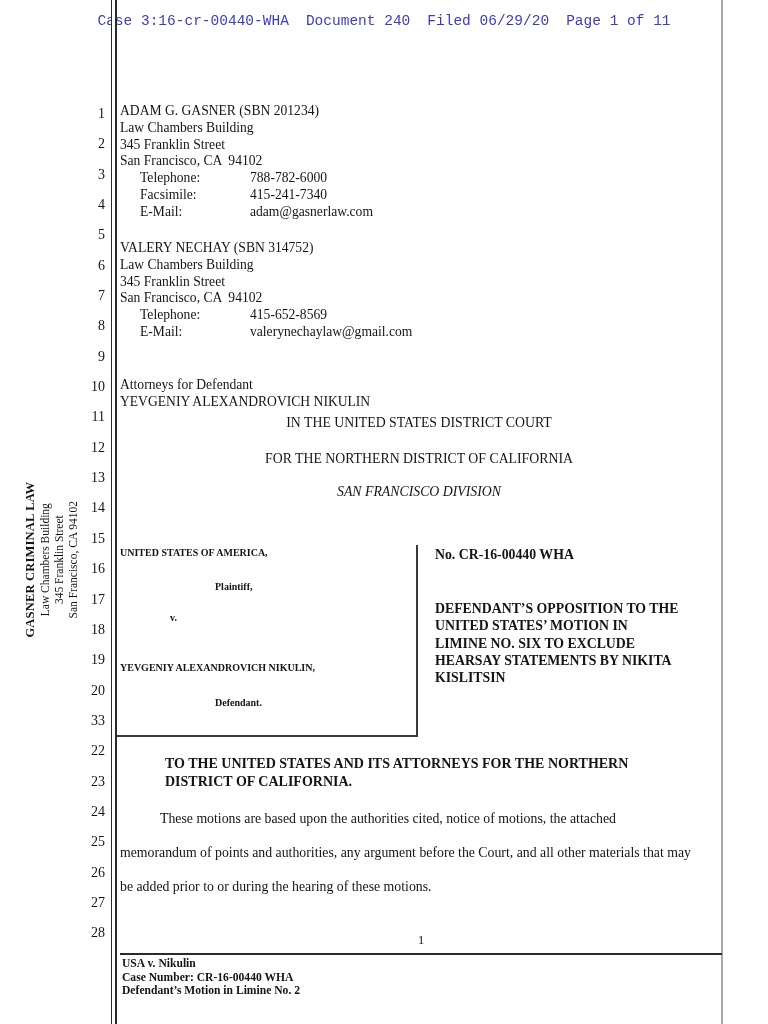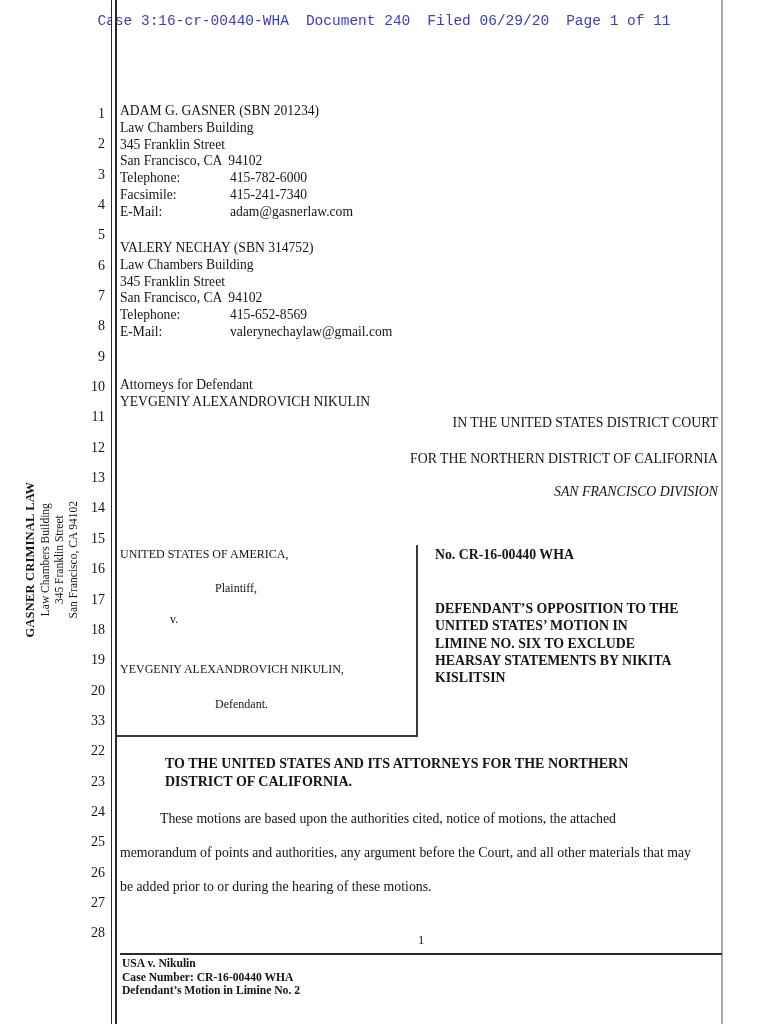--- a/index.html
+++ b/index.html
@@ -35,26 +35,26 @@
   .sidebar {
     position:absolute; left:52px; top:565px; width:264px; margin-left:-132px; margin-top:-34px;
     transform:rotate(-90deg); text-align:center; line-height:1.22;
   }
   .sidebar .firm { font-weight:bold; font-size:12.5px; letter-spacing:.2px; }
   .sidebar .addr { font-size:11.5px; }
 
   
   .content { position:absolute; left:120px; top:0; width:598px; }
   .blk { position:absolute; left:0; font-size:13.6px; line-height:16.8px; }
-  .contact-label { display:inline-block; width:110px; }
+  .contact-label { display:inline-block; width:110px;margin-left:20px; }
 
-  .center-line { position:absolute; left:0; width:598px; text-align:right; font-size:13.8px; }
+  .center-line { position:absolute; left:0; width:598px; text-align:center; font-size:13.8px; }
 
   
-  .cap-left { position:absolute; left:0; width:296px; font-size:12px; }
+  .cap-left { position:absolute; left:0; width:296px; font-size:10px;font-weight:bold; }
   .cap-vline { position:absolute; left:296px; top:545px; width:2px; height:191px; background:#3a3a3a; }
   .cap-hline { position:absolute; left:-3px; top:735px; width:301px; height:2px; background:#3a3a3a; }
   .cap-right { position:absolute; left:315px; width:283px; font-weight:bold; font-size:13.8px; }
   .title-lines div { line-height:17.3px; }
 
   
   .notice-heading { position:absolute; left:45px; top:755px; font-weight:bold; font-size:14px; line-height:17.8px; }
   .para { position:absolute; left:0; top:810px; font-size:13.8px; }
   .para .pline { height:34px; line-height:17px; white-space:nowrap; }
   .para .indent { padding-left:40px; }
@@ -118,21 +118,21 @@
     <div class="addr">San Francisco, CA 94102</div>
   </div>
 
   <div class="content">
 
     <div class="blk" style="top:103px;">
       <div class="nowrap">ADAM G. GASNER (SBN 201234)</div>
       <div class="nowrap">Law Chambers Building</div>
       <div class="nowrap">345 Franklin Street</div>
       <div class="nowrap pre">San Francisco, CA  94102</div>
-      <div class="nowrap"><span class="contact-label">Telephone:</span><span>415-782-6000</span></div>
+      <div class="nowrap"><span class="contact-label">Telephone:</span><span>788-782-6000</span></div>
       <div class="nowrap"><span class="contact-label">Facsimile:</span><span>415-241-7340</span></div>
       <div class="nowrap"><span class="contact-label">E-Mail:</span><span>adam@gasnerlaw.com</span></div>
     </div>
 
     <div class="blk" style="top:240px;">
       <div class="nowrap">VALERY NECHAY (SBN 314752)</div>
       <div class="nowrap">Law Chambers Building</div>
       <div class="nowrap">345 Franklin Street</div>
       <div class="nowrap pre">San Francisco, CA  94102</div>
       <div class="nowrap"><span class="contact-label">Telephone:</span><span>415-652-8569</span></div>

